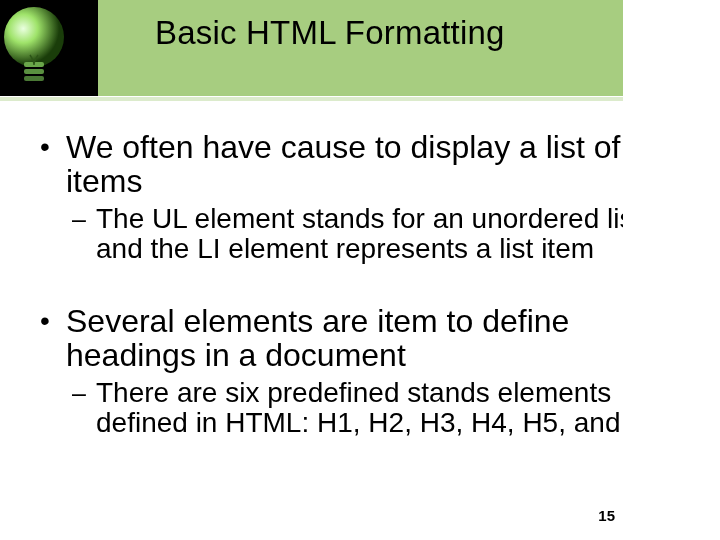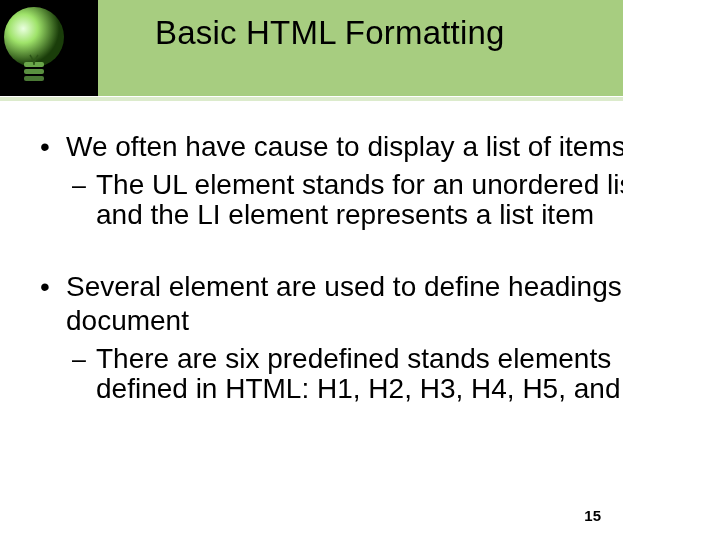--- a/index.html
+++ b/index.html
@@ -6,26 +6,26 @@
   html, body { width: 720px; height: 540px; background: #ffffff; font-family: Arial, Helvetica, sans-serif; color: #000; }
   .slide { width: 623px; height: 540px; position: relative; overflow: hidden; }
   .header-band { position: absolute; left: 0; top: 0; width: 720px; height: 96px; background: #a7cd80; }
   .header-rule { position: absolute; left: 0; top: 97px; width: 720px; height: 4px; background: #a7cd80; opacity: 0.4; }
   .logo { position: absolute; left: 0; top: 0; width: 98px; height: 96px; background: #000; }
   .logo svg { position: absolute; left: 0; top: 0; }
   .title { position: absolute; left: 155px; top: 14px; width: 540px; font-size: 33px; color: #000; letter-spacing: 0.2px; }
   .content { position: absolute; left: 40px; top: 130px; width: 655px; }
   .bullet1 { display: flex; margin-bottom: 6px; }
   .bullet1 .dot { width: 26px; font-size: 28px; line-height: 34px; }
-  .bullet1 .txt { flex: 1; font-size: 28px; line-height: 34px; }
+  .bullet1 .txt { flex: 1; font-size: 32px; line-height: 34px; }
   .bullet2 { display: flex; margin-left: 32px; margin-top: 4px; margin-bottom: 18px; }
   .bullet2 .dash { width: 24px; font-size: 25px; line-height: 30px; }
   .bullet2 .txt { flex: 1; font-size: 28px; line-height: 30px; }
   .gap { height: 22px; }
-  .pagenum { position: absolute; right: 22px; bottom: 16px; font-size: 15px; font-weight: bold; }
+  .pagenum { position: absolute; right: 8px; bottom: 16px; font-size: 15px; font-weight: bold; }
 </style>
 </head>
 <body>
 
 <div class="slide">
 
   <div class="header-band"></div>
   <div class="header-rule"></div>
 
   <div class="logo">
@@ -55,21 +55,21 @@
     </div>
     <div class="bullet2">
       <div class="dash">–</div>
       <div class="txt">The UL element stands for an unordered list, and the LI element represents a list item</div>
     </div>
 
     <div class="gap"></div>
 
     <div class="bullet1">
       <div class="dot">•</div>
-      <div class="txt">Several element are used to define headings in a document</div>
+      <div class="txt">Several elements are item to define headings in a document</div>
     </div>
     <div class="bullet2">
       <div class="dash">–</div>
       <div class="txt">There are six predefined stands elements defined in HTML: H1, H2, H3, H4, H5, and H6</div>
     </div>
 
   </div>
 
   <div class="pagenum">15</div>
 

